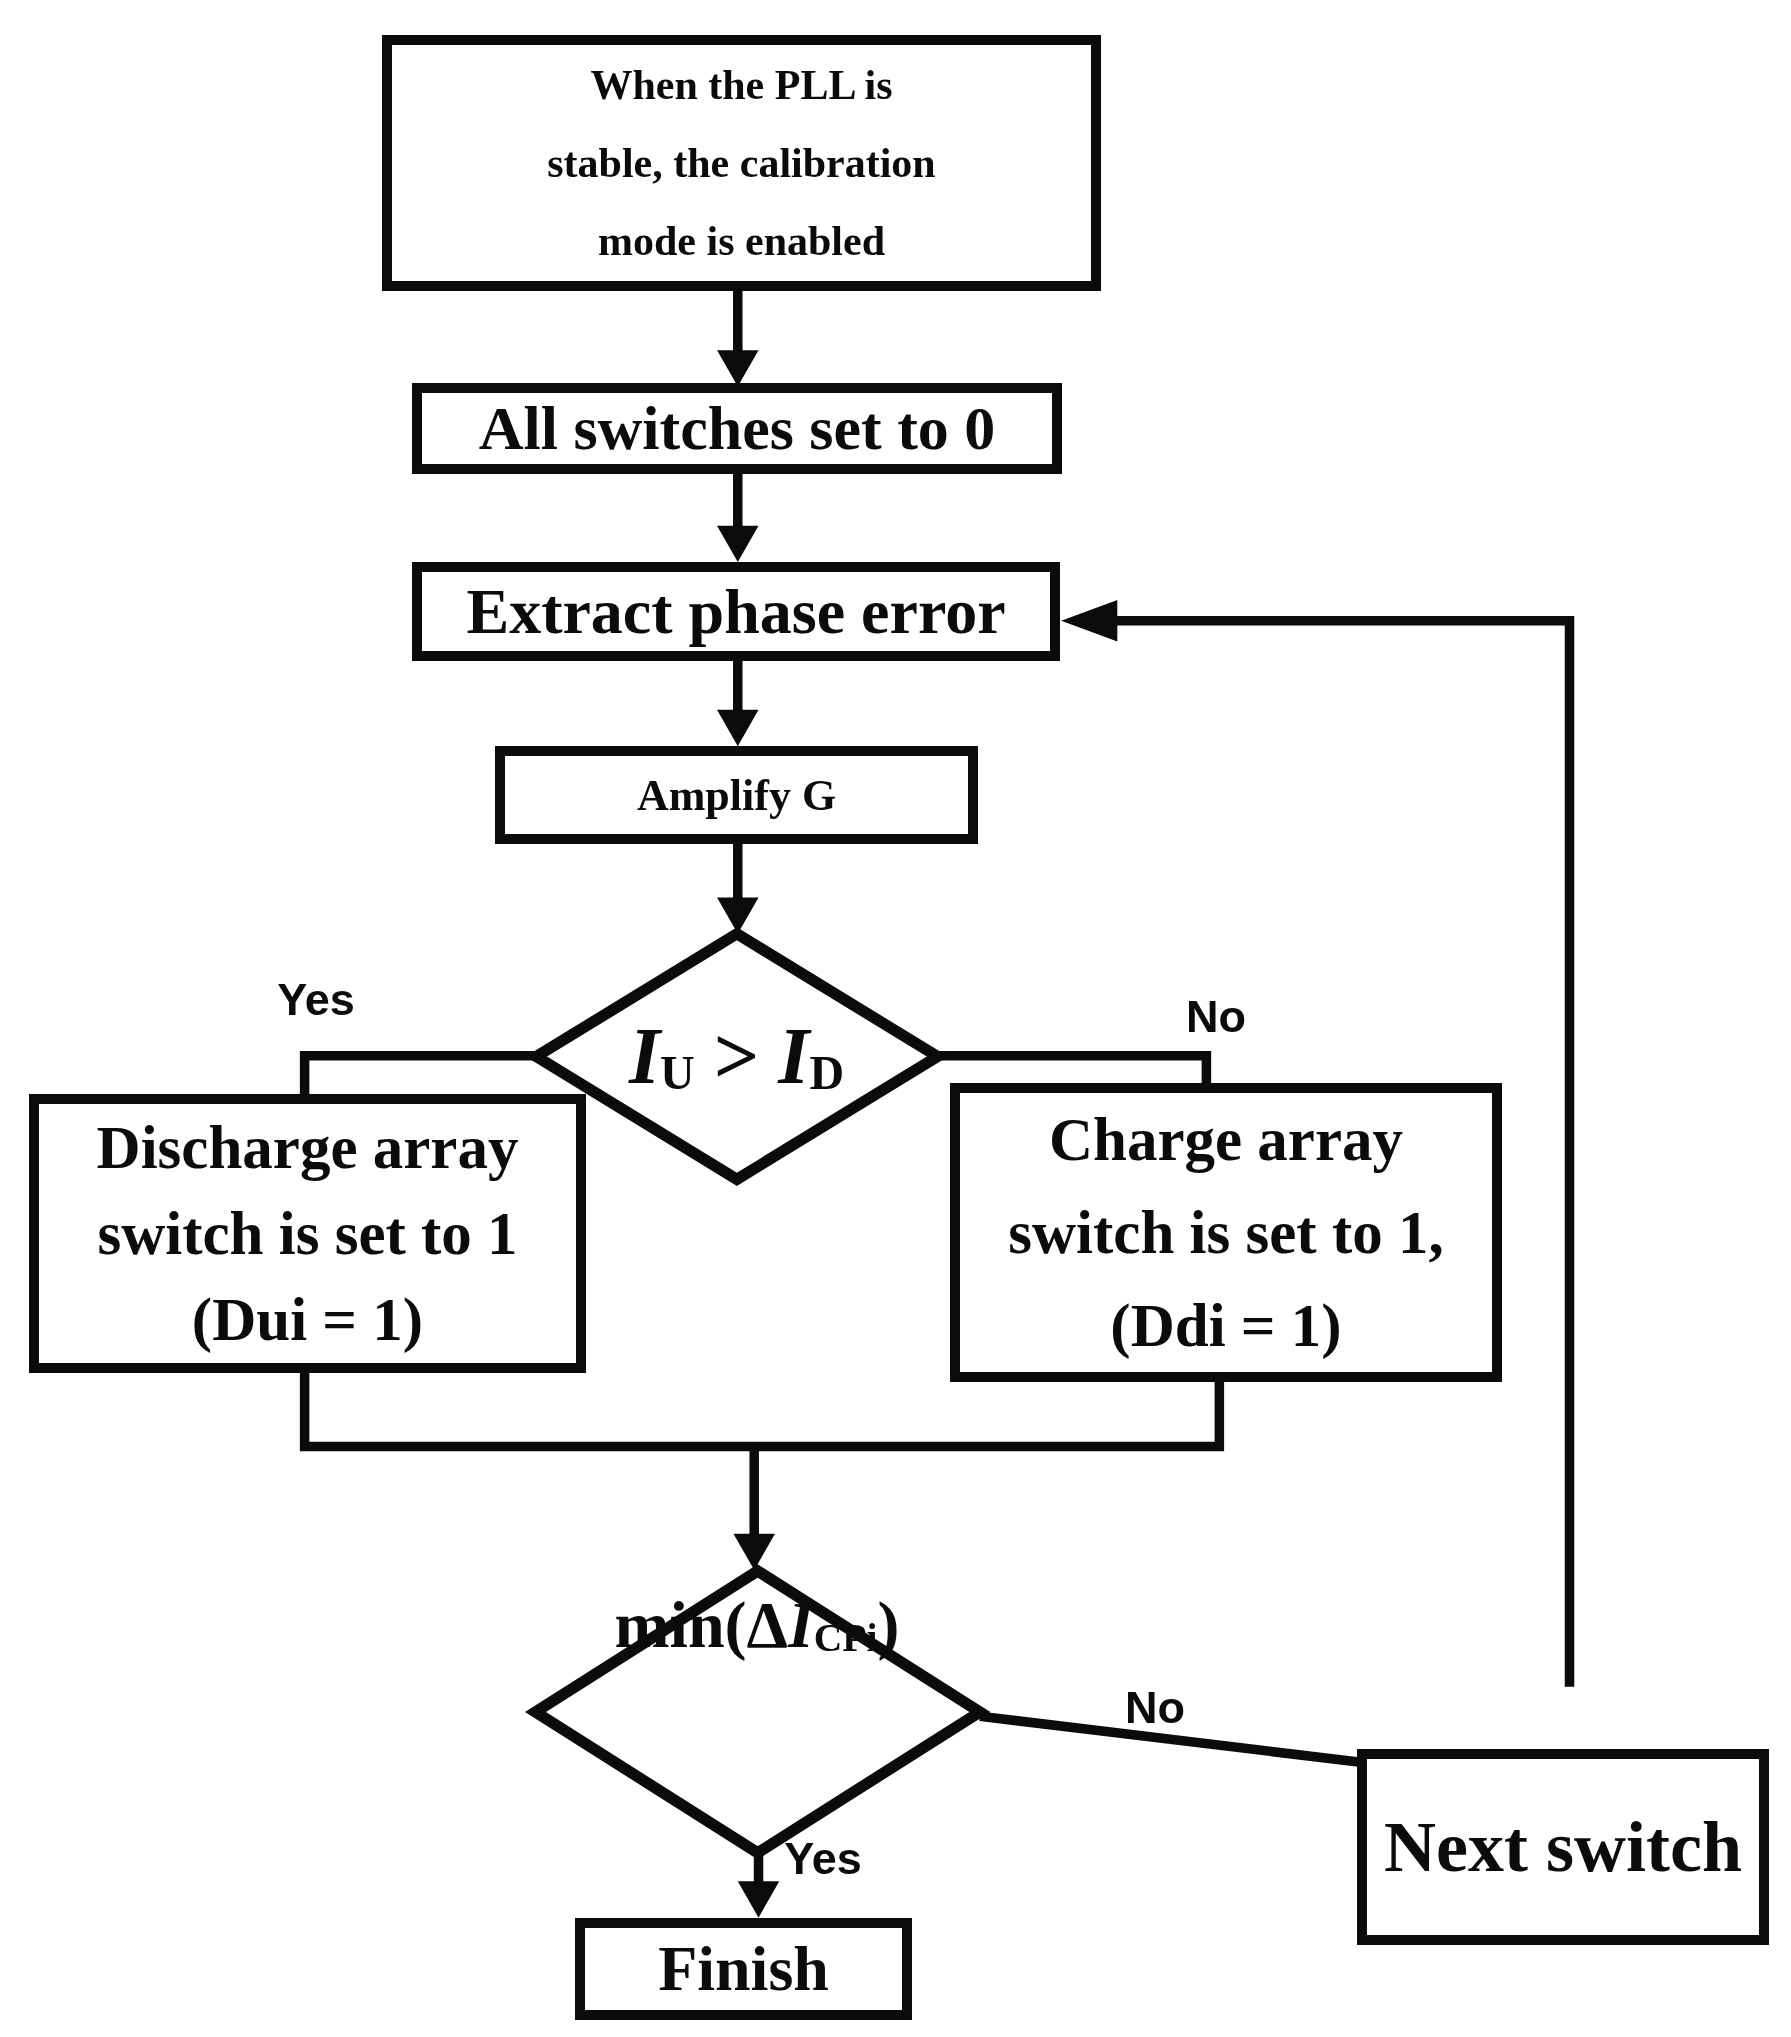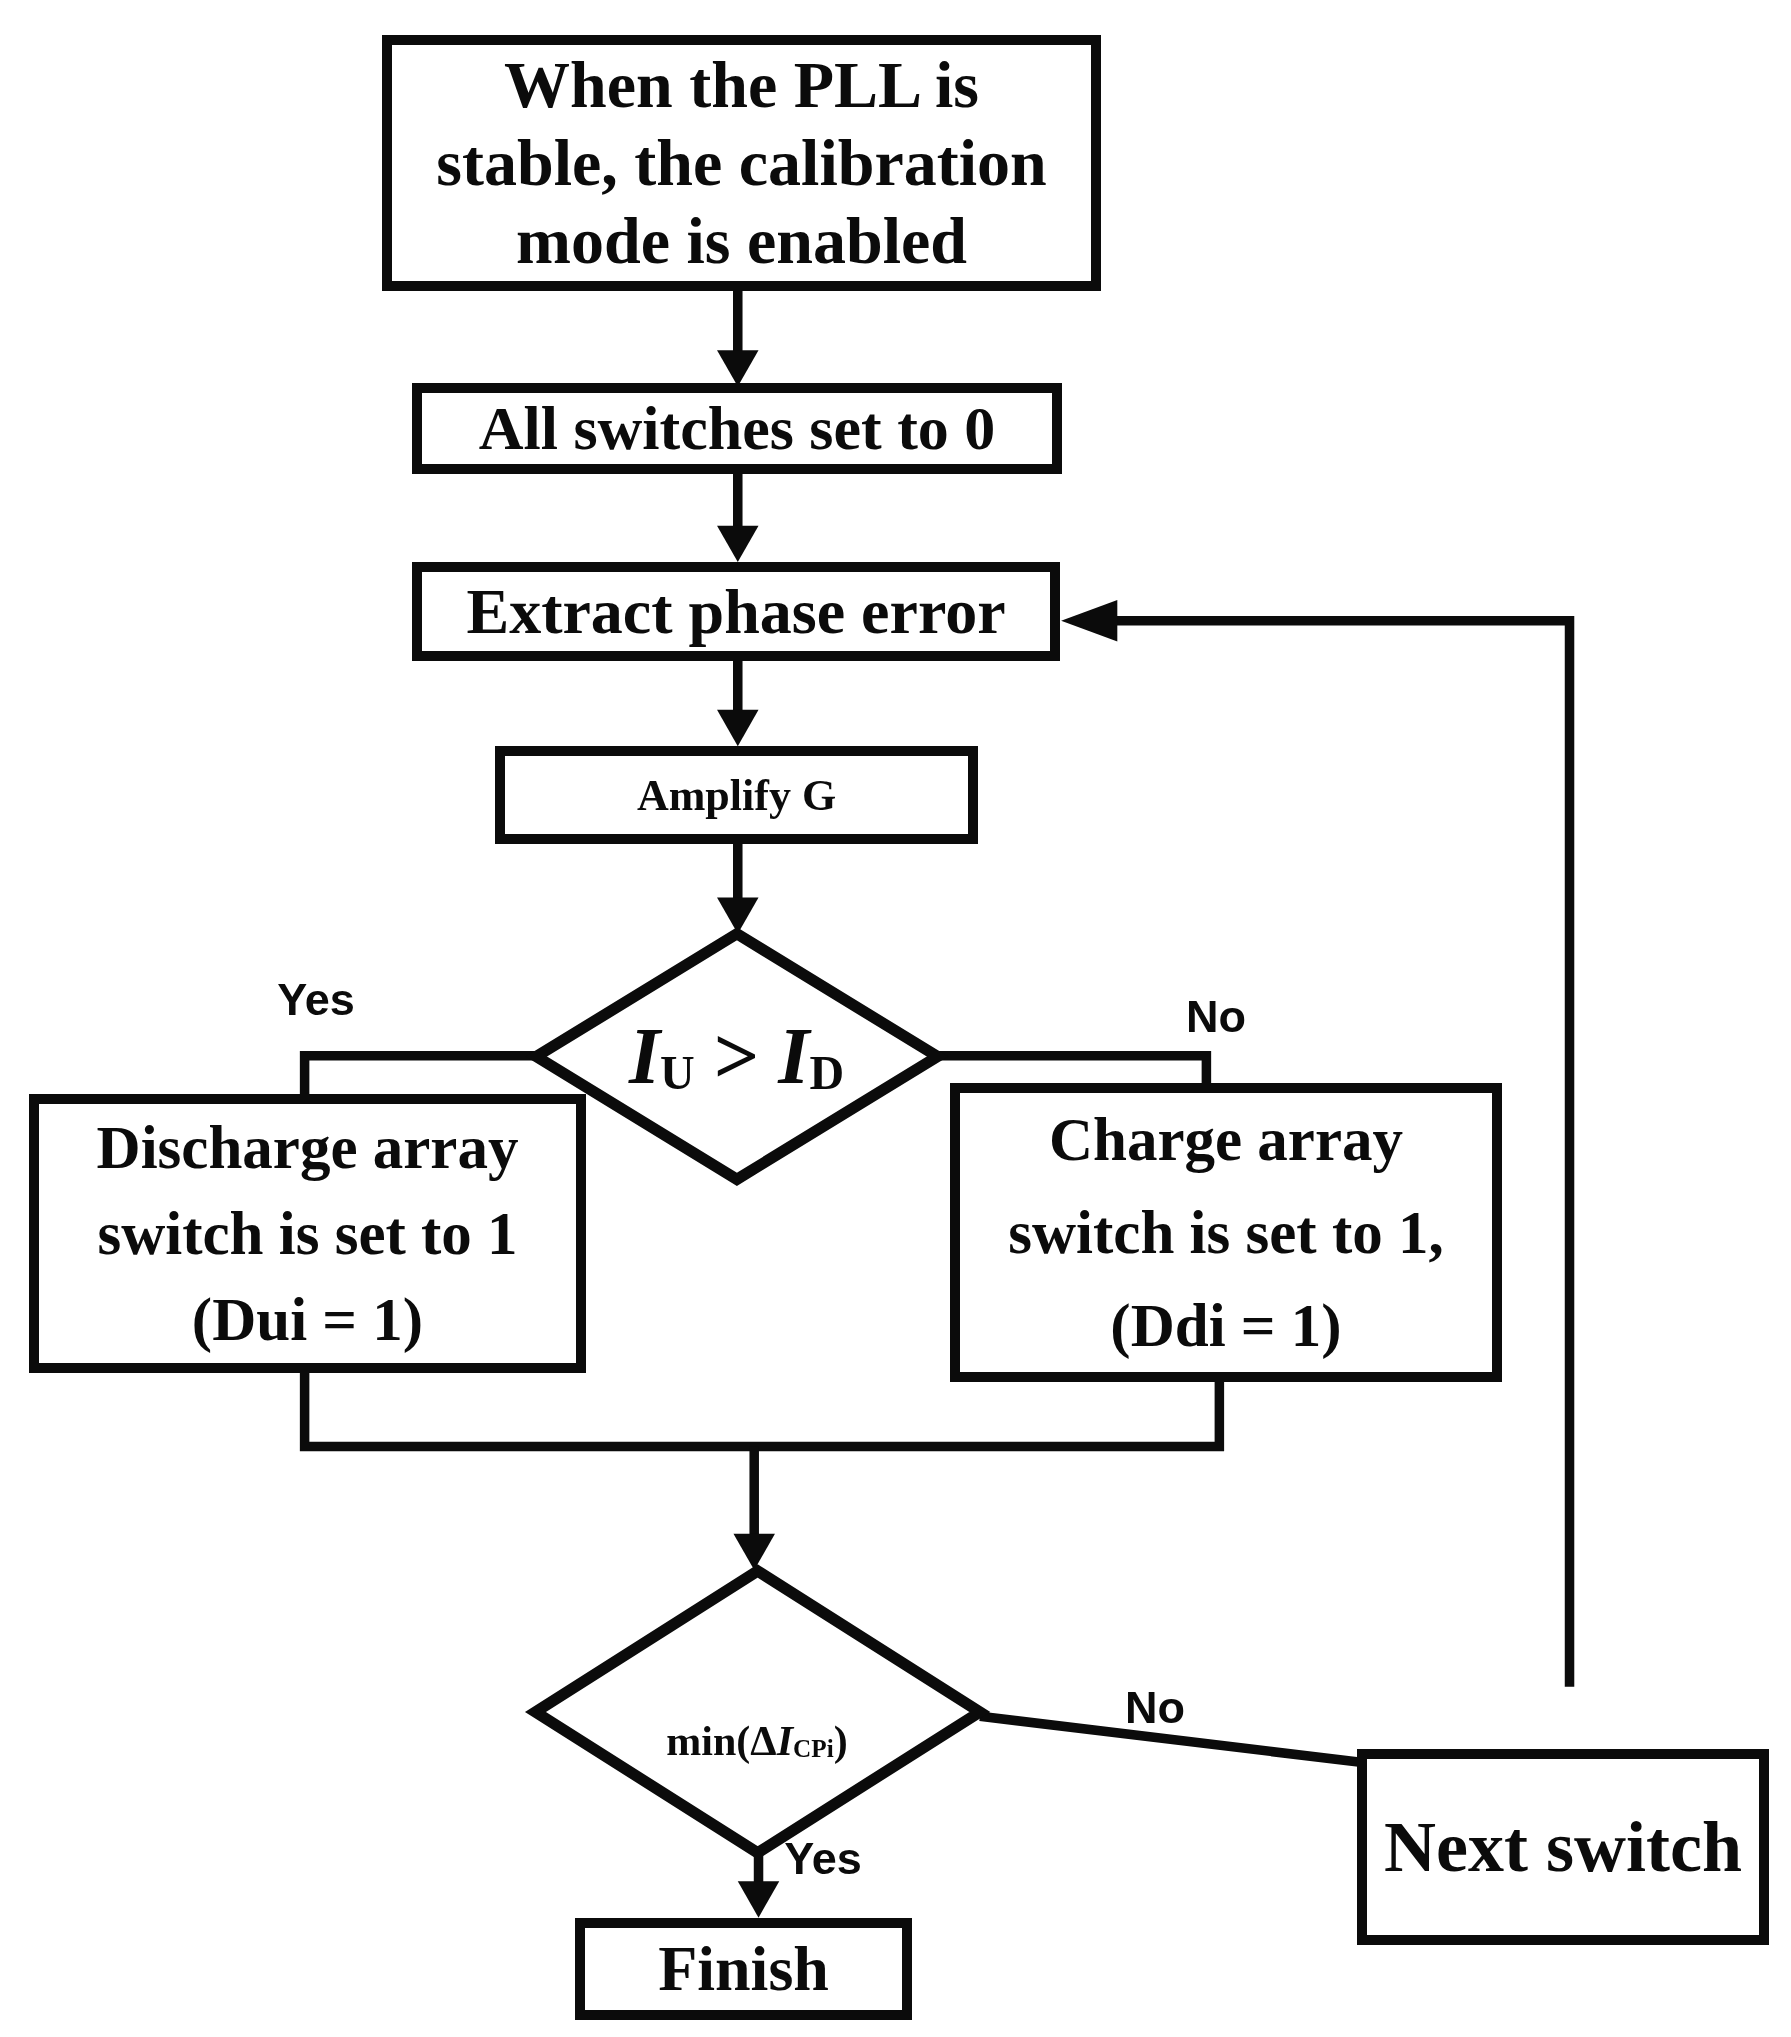--- a/index.html
+++ b/index.html
@@ -38,30 +38,30 @@
   .ivar{font-style:italic;}
   .sub{font-size:0.60em;display:inline-block;transform:translateY(0.33em);font-style:normal;}
   .op{margin:0 19px;}
   .edge-label{
     position:absolute;transform:translate(-50%,-50%);
     font-family:"Liberation Sans", sans-serif;
     font-weight:bold;font-size:45px;color:var(--text);
     white-space:nowrap;
   }
   
-  .n-pll{left:382px;top:35px;width:719px;height:256px;font-size:66px;line-height:78px;}
+  .n-pll{left:382px;top:35px;width:719px;height:256px;font-size:42px;line-height:78px;}
   .n-sw{left:412px;top:383px;width:650px;height:91px;font-size:62px;}
   .n-ex{left:412px;top:562px;width:648px;height:99px;font-size:64px;}
   .n-amp{left:495px;top:746px;width:483px;height:98px;font-size:44px;}
   .n-dis{left:29px;top:1094px;width:557px;height:279px;font-size:61px;line-height:86px;}
   .n-chg{left:950px;top:1083px;width:552px;height:299px;font-size:61px;line-height:93px;}
   .n-nxt{left:1357px;top:1749px;width:412px;height:196px;font-size:72px;}
   .n-fin{left:575px;top:1918px;width:337px;height:102px;font-size:64px;}
   .d1-label{left:536px;top:970px;width:401px;height:173px;font-size:80px;}
-  .d2-label{left:535px;top:1654px;width:444px;height:173px;font-size:42px;}
+  .d2-label{left:535px;top:1538px;width:444px;height:173px;font-size:66px;}
   .lbl-yes1{left:316px;top:1000px;}
   .lbl-no1{left:1216px;top:1017px;}
   .lbl-no2{left:1155px;top:1708px;}
   .lbl-yes2{left:823px;top:1859px;}
 </style>
 </head>
 <body>
 
 <div class="canvas">
 

